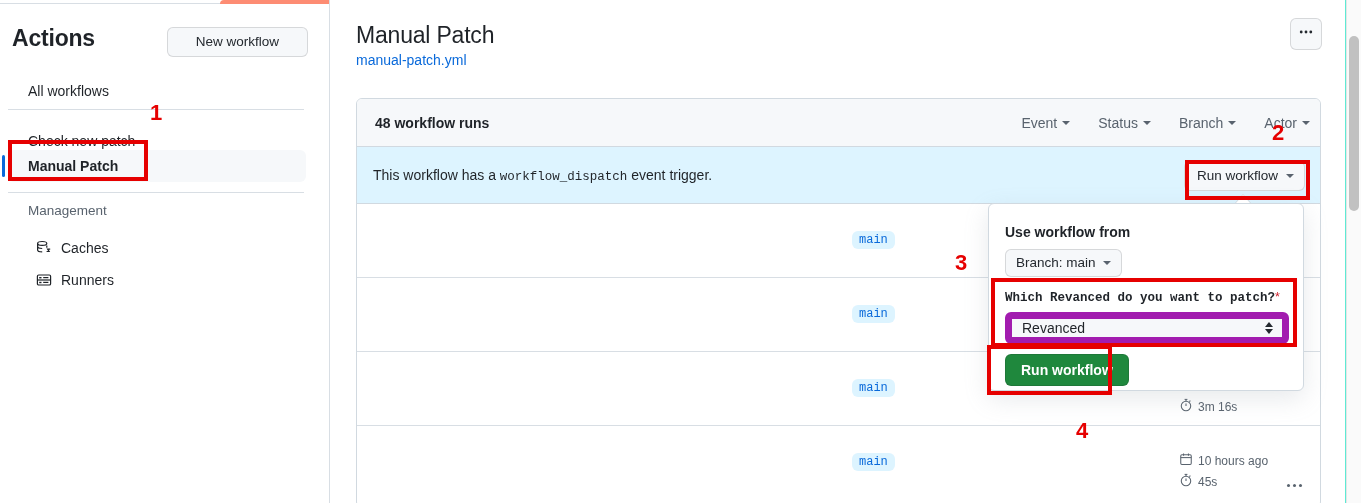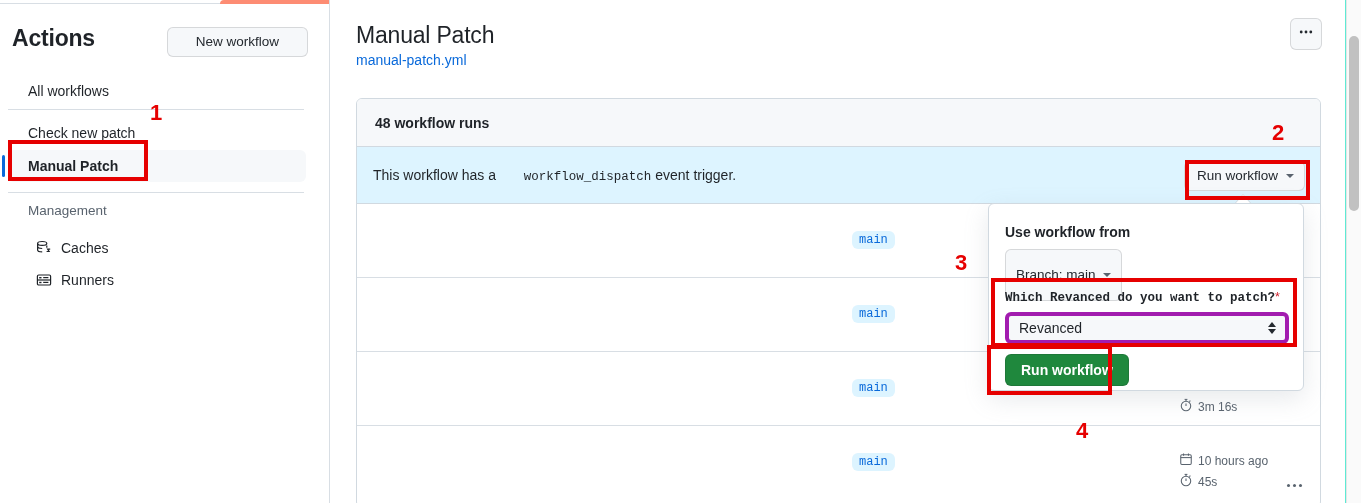--- a/index.html
+++ b/index.html
@@ -80,21 +80,21 @@
   .filters { position:absolute; right:12px; display:flex; align-items:center; gap:28px; }
   .filter-btn { font-size:14px; color:#59636e; cursor:pointer; display:flex; align-items:center; gap:5px; }
   .caret { width:0; height:0; border-left:4px solid transparent; border-right:4px solid transparent; border-top:4px solid #59636e; }
 
   .dispatch-bar {
     position:absolute; left:0; top:48px; width:965px; height:57px;
     background:#ddf4ff; border-bottom:1px solid #d1d9e0;
     display:flex; align-items:center;
   }
   .dispatch-text { position:absolute; left:16px; font-size:14px; color:#1f2328; }
-  .mono { font-family:"Liberation Mono", monospace; font-size:12.5px;margin-left:24px; }
+  .mono { font-family:"Liberation Mono", monospace; font-size:12.5px; }
   .run-wf-btn {
     position:absolute; right:17px; top:14px;
     padding:5px 10px 5px 12px; font-size:13.5px; color:#24292f;
     background:#f6f8fa; border:1px solid rgba(31,35,40,0.15); border-radius:6px;
     cursor:pointer; display:flex; align-items:center; gap:8px; line-height:18px;
   }
 
   .run-row {
     position:absolute; left:0; width:965px; height:74px;
     border-bottom:1px solid #d8dee4; background:#fff;
@@ -124,32 +124,32 @@
     border-bottom:9px solid #d1d9e0;
   }
   .popover-arrow::after {
     content:""; position:absolute; left:1px; top:1px;
     border-left:7px solid transparent; border-right:7px solid transparent;
     border-bottom:8px solid #fff;
   }
   .pop-label { position:absolute; left:16px; top:20px; font-size:14px; font-weight:600; color:#1f2328; }
   .branch-select {
     position:absolute; left:16px; top:45px;
-    padding:16px 10px; font-size:13.5px; color:#24292f;
+    padding:4px 10px; font-size:13.5px; color:#24292f;
     background:#f6f8fa; border:1px solid rgba(31,35,40,0.15); border-radius:6px;
     cursor:pointer; display:flex; align-items:center; gap:7px; line-height:18px;
   }
   .field-label {
     position:absolute; left:16px; top:86px;
     font-family:"Liberation Mono", monospace; font-size:12.5px; font-weight:700; color:#1f2328;
   }
   .field-req { color:#cf222e; font-family:"Liberation Sans", sans-serif; font-weight:400; }
   .select-input {
     position:absolute; left:16px; top:108px; width:284px; height:32px;
-    background:#f6f8fa; border:4px solid #a21caf; border-radius:6px;
+    background:#f6f8fa; border:7px solid #a21caf; border-radius:6px;
     display:flex; align-items:center; padding:4px 10px; cursor:pointer;
   }
   .select-value { font-size:14px; color:#1f2328; }
   .select-arrows { position:absolute; right:9px; display:flex; flex-direction:column; gap:2px; }
   .select-arrows .up { width:0;height:0;border-left:4px solid transparent;border-right:4px solid transparent;border-bottom:5px solid #24292f; }
   .select-arrows .dn { width:0;height:0;border-left:4px solid transparent;border-right:4px solid transparent;border-top:5px solid #24292f; }
   .green-btn {
     position:absolute; left:16px; top:150px;
     padding:5px 15px; font-size:14px; font-weight:600; color:#fff;
     background:#1f883d; border:1px solid rgba(31,35,40,0.15);
@@ -182,21 +182,21 @@
       <div class="sidebar-title">Actions</div>
       <div class="new-wf-btn">New workflow</div>
     </div>
 
     <div class="nav-item" style="top:70px;">
       <span>All workflows</span>
     </div>
 
     <div class="nav-divider" style="top:104px;"></div>
 
-    <div class="nav-item" style="top:112px;">
+    <div class="nav-item" style="top:112px;align-items:flex-end;">
       <span>Check new patch</span>
     </div>
 
     <div class="nav-item selected" style="top:145px;">
       <span>Manual Patch</span>
     </div>
 
     <div class="nav-divider" style="top:187px;"></div>
 
     <div class="nav-section-label" style="top:198px;">Management</div>
@@ -242,20 +242,38 @@
             <circle cx="8" cy="8" r="1.4"></circle>
             <circle cx="12.8" cy="8" r="1.4"></circle>
         </svg>
       </span>
     </div>
 
     <div class="runs-panel">
 
       <div class="runs-header">
         <div class="runs-count">48 workflow runs</div>
+        <div class="filters">
+          <div class="filter-btn">
+            <span>Event</span>
+            <span class="caret"></span>
+          </div>
+          <div class="filter-btn">
+            <span>Status</span>
+            <span class="caret"></span>
+          </div>
+          <div class="filter-btn">
+            <span>Branch</span>
+            <span class="caret"></span>
+          </div>
+          <div class="filter-btn">
+            <span>Actor</span>
+            <span class="caret"></span>
+          </div>
+        </div>
       </div>
 
       <div class="dispatch-bar">
         <div class="dispatch-text">
           <span>This workflow has a</span>
           <span class="mono">workflow_dispatch</span>
           <span>event trigger.</span>
         </div>
         <div class="run-wf-btn">
           <span>Run workflow</span>

